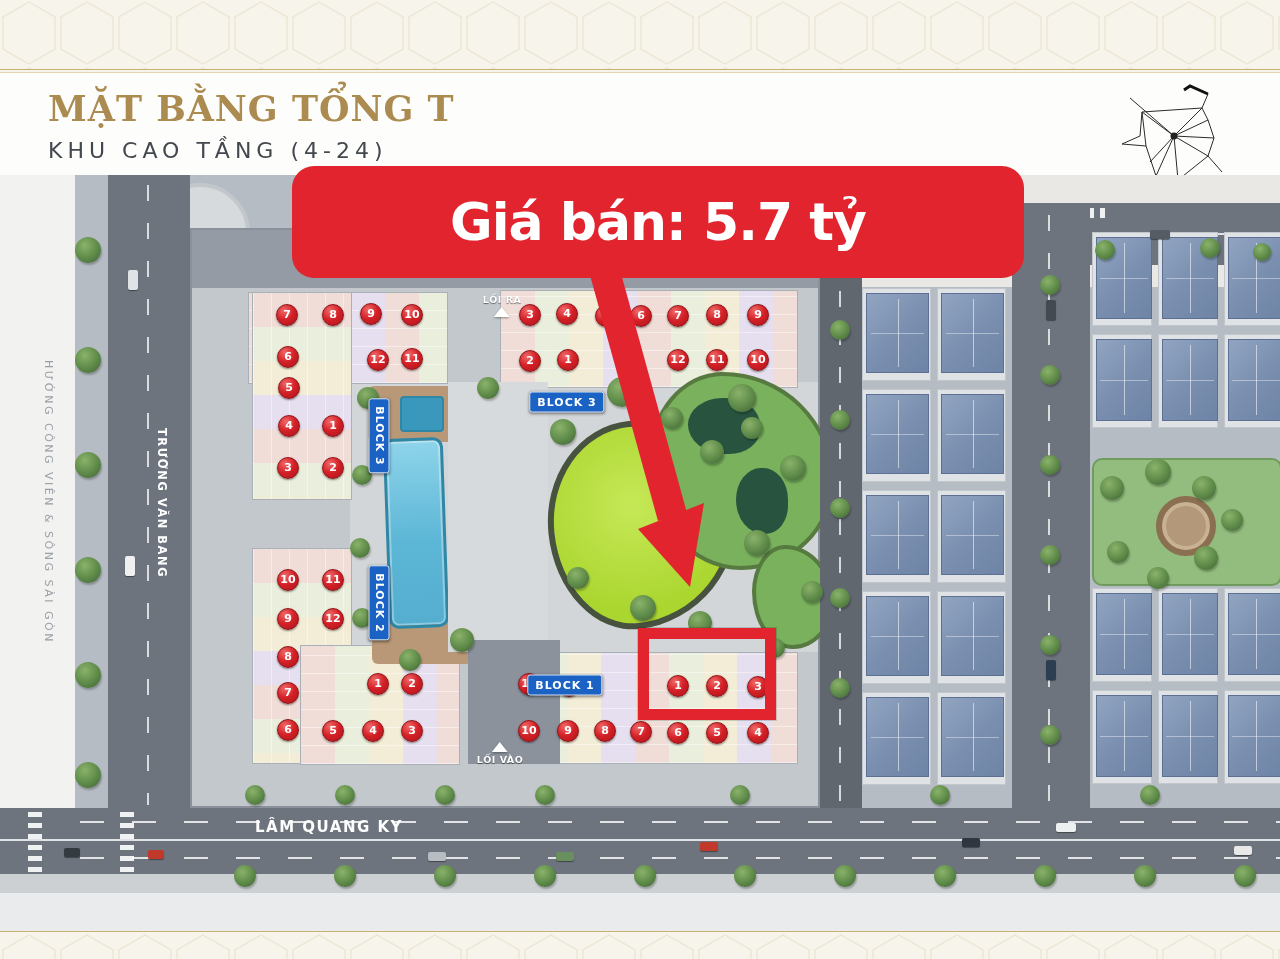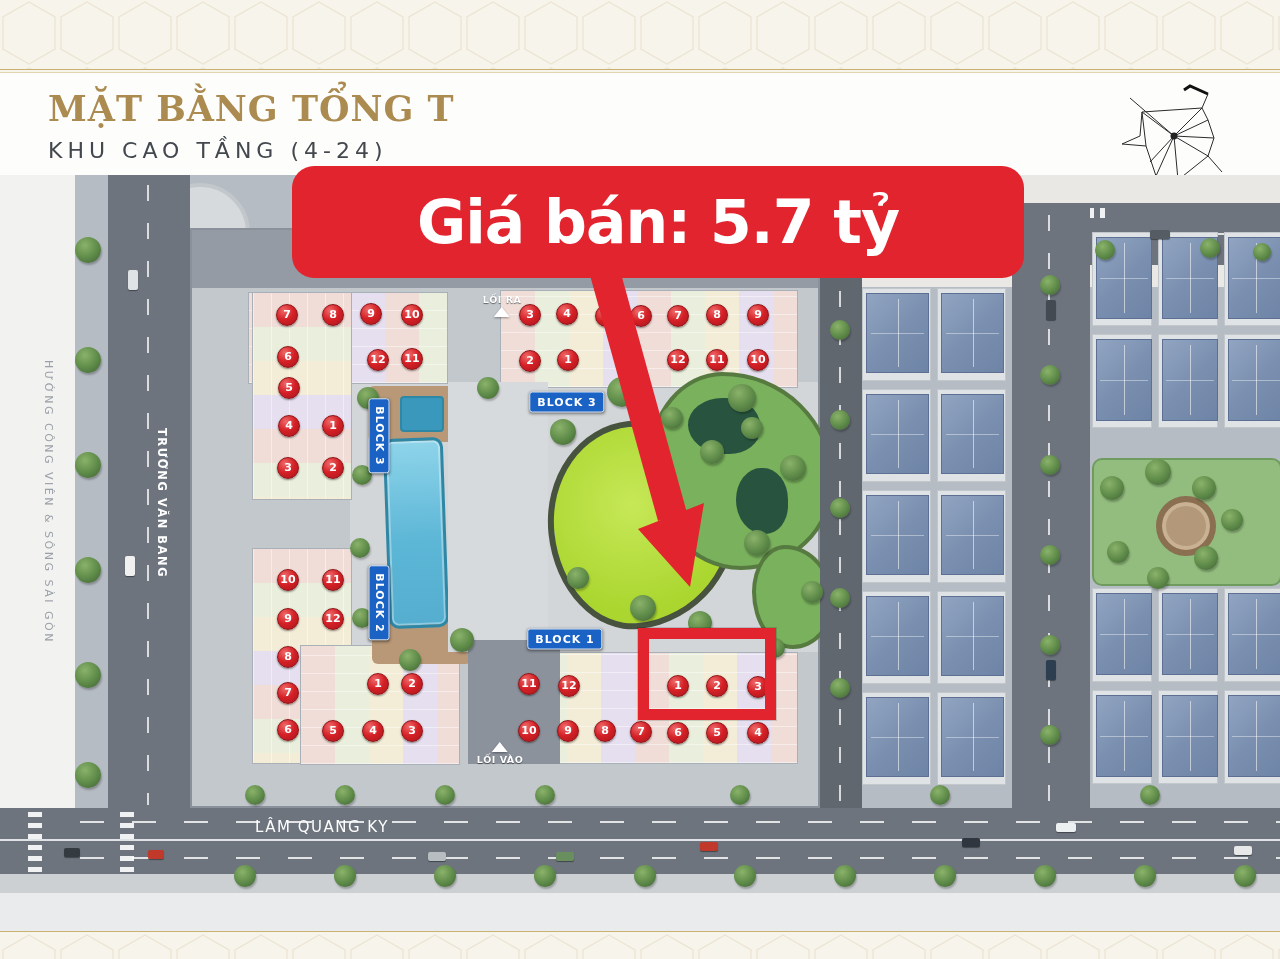--- a/index.html
+++ b/index.html
@@ -19,21 +19,21 @@
   .map-base{background:#b6bcc4;}
   .river-strip{background:#f2f2f0;}
   .v-label{writing-mode:vertical-rl;white-space:nowrap;}
   .left-label{color:#9aa0a8;font-size:11px;letter-spacing:2.5px;font-weight:500;}
   .road{background:#6d747d;}
   .road-dark{background:#60676f;}
   .dash-v{width:2px;background:repeating-linear-gradient(180deg,#fff 0 16px,transparent 16px 38px);opacity:.75;}
   .dash-h{height:2px;background:repeating-linear-gradient(90deg,#fff 0 24px,transparent 24px 52px);opacity:.8;}
   .solid-h{height:2px;background:#eceff1;opacity:.9;}
   .street-name{color:#fff;font-weight:700;font-size:11.5px;letter-spacing:1.5px;}
-  .street-name-h{color:#fdfdfd;font-weight:400;font-size:15px;letter-spacing:1.5px;white-space:nowrap;}
+  .street-name-h{color:#fdfdfd;font-weight:700;font-size:15px;letter-spacing:1.5px;white-space:nowrap;}
   .podium{background:#c3c8cd;border:2px solid #8a919b;box-sizing:border-box;}
   .podium-top{background:#949ba5;}
   .slab{background:
       repeating-linear-gradient(0deg,rgba(255,255,255,.45) 0 1px,transparent 1px 18px),
       repeating-linear-gradient(90deg,#f0ddd8 0 34px,#e9efdc 34px 68px,#f3ecd7 68px 102px,#e5dfef 102px 136px);
       border:1px solid #aab0b8;box-sizing:border-box;}
   .slab.vert{background:
       repeating-linear-gradient(90deg,rgba(255,255,255,.45) 0 1px,transparent 1px 18px),
       repeating-linear-gradient(180deg,#f0ddd8 0 34px,#e9efdc 34px 68px,#f3ecd7 68px 102px,#e5dfef 102px 136px);}
   .amenity{background:#d3d6d8;}
@@ -81,21 +81,21 @@
             flex-direction:column;align-items:center;gap:2px;}
   .entrance .lbl{color:#fff;font-weight:700;font-size:9.5px;letter-spacing:.5px;white-space:nowrap;
                  text-shadow:0 1px 1px rgba(0,0,0,.5);}
   .tri-up{width:0;height:0;border-left:8px solid transparent;border-right:8px solid transparent;
           border-bottom:10px solid #fff;filter:drop-shadow(0 1px 1px rgba(0,0,0,.4));}
   .hl-rect{position:absolute;border:11px solid #e2242e;box-sizing:border-box;z-index:20;
            box-shadow:0 0 0 1px rgba(0,0,0,.15);}
   .banner{position:absolute;background:#e2242e;z-index:40;display:flex;align-items:center;
           justify-content:center;color:#fff;font-weight:700;white-space:nowrap;}
   .banner.top{border-radius:28px 28px 14px 14px;font-size:92px;letter-spacing:-2px;}
-  .banner.bot{border-radius:22px;font-size:60px;letter-spacing:-1px;}
+  .banner.bot{border-radius:22px;font-size:52px;letter-spacing:-1px;}
 </style>
 </head>
 <body>
 
 <div class="page">
 
   <div class="abs hexband" style="left:0;top:0;width:1280px;height:69px;">
     <svg width="1280" height="69">
       <defs>
           <pattern id="hexp" width="58" height="66" patternUnits="userSpaceOnUse">
@@ -383,21 +383,21 @@
       <div class="marker" style="left: 594px; top: 720px;">8</div>
       <div class="marker" style="left: 630px; top: 721px;">7</div>
       <div class="marker" style="left: 667px; top: 722px;">6</div>
       <div class="marker" style="left: 706px; top: 722px;">5</div>
       <div class="marker" style="left: 747px; top: 722px;">4</div>
     </div>
   <div id="labels">
       <div class="block-label v" style="left: 379px; top: 436px;">BLOCK 3</div>
       <div class="block-label v" style="left: 379px; top: 603px;">BLOCK 2</div>
       <div class="block-label" style="left: 567px; top: 402px;">BLOCK 3</div>
-      <div class="block-label" style="left: 565px; top: 639px;">BLOCK 1</div>
+      <div class="block-label" style="left: 565px; top: 685px;">BLOCK 1</div>
       <div class="entrance" style="left: 502px; top: 294px;">
         <span class="lbl">LỐI RA</span>
         <div class="tri-up"></div>
       </div>
       <div class="entrance" style="left: 500px; top: 742px;">
         <div class="tri-up"></div>
         <span class="lbl">LỐI VÀO</span>
       </div>
     </div>
 

